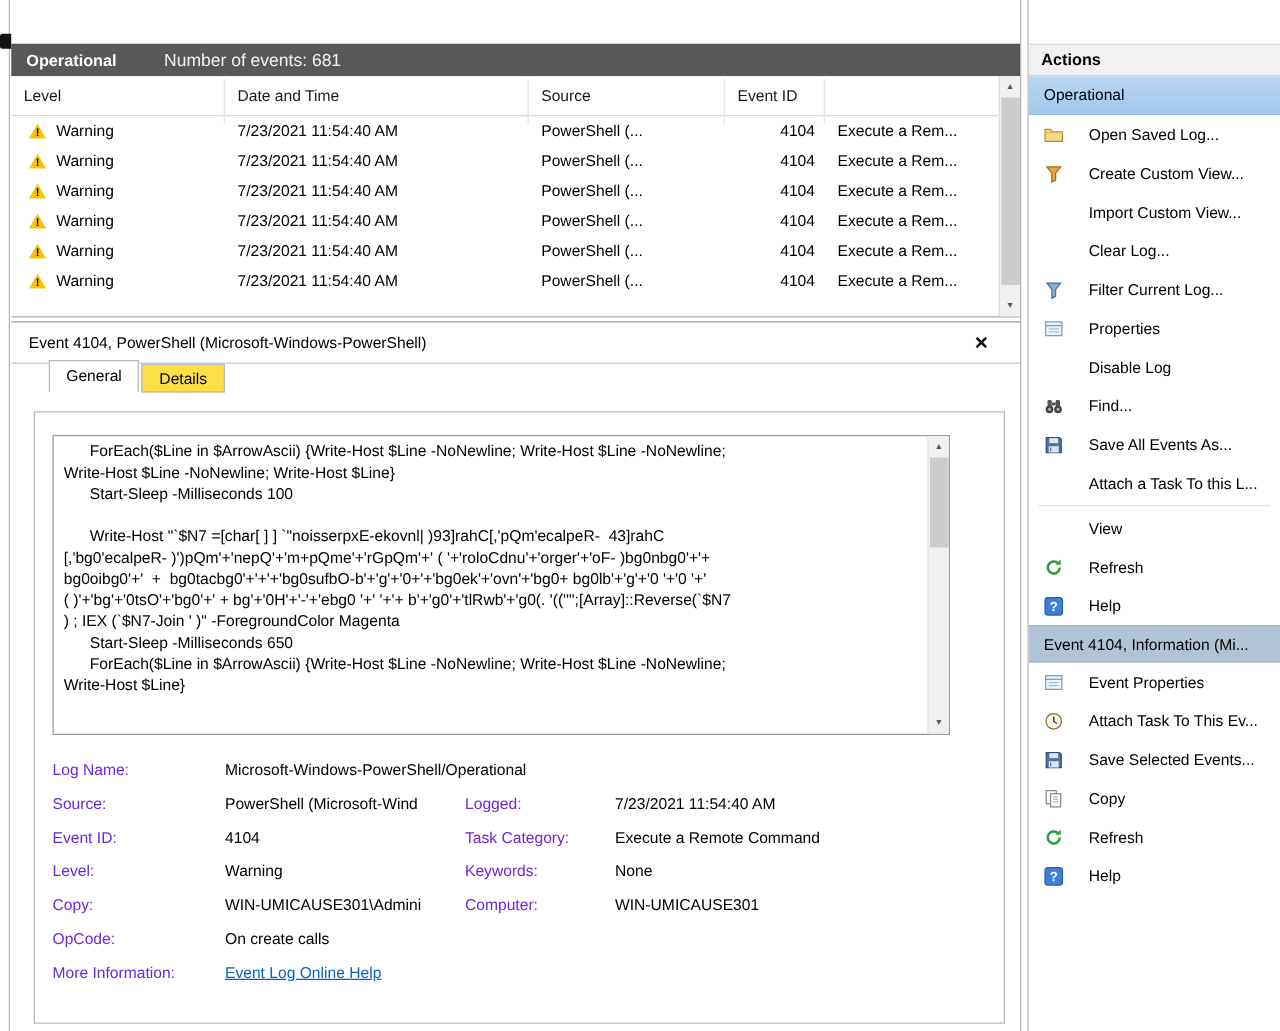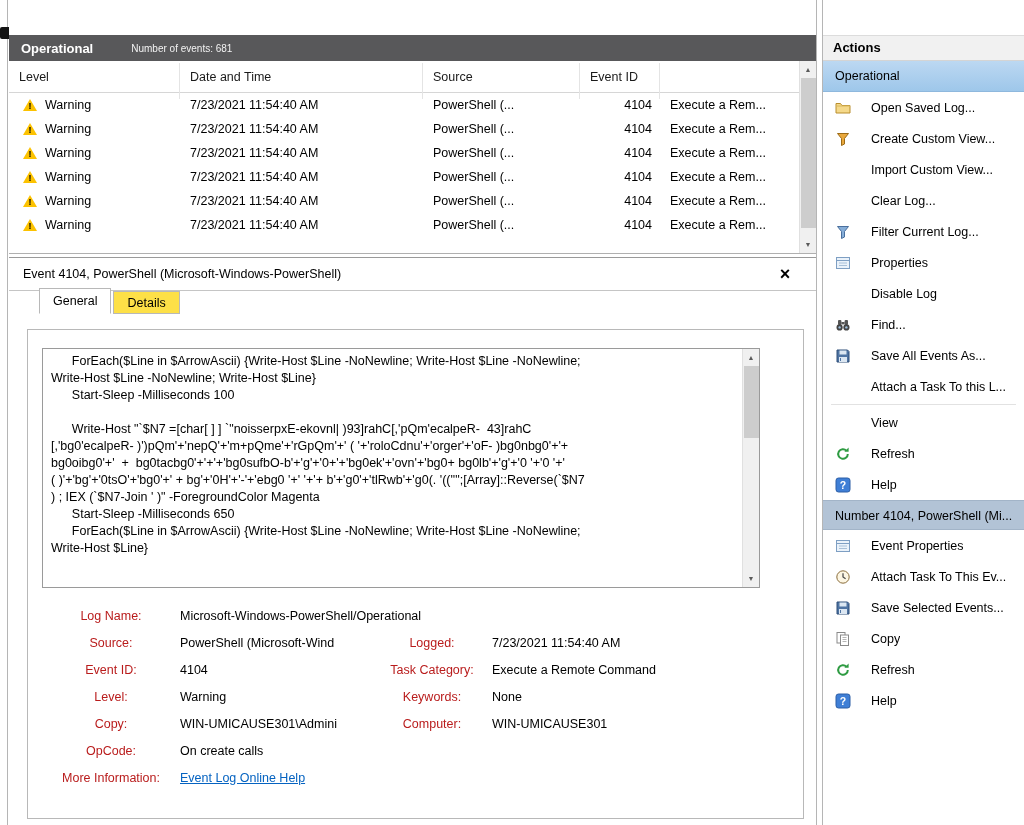--- a/index.html
+++ b/index.html
@@ -9,21 +9,21 @@
   
   #left-rail { position:absolute; left:0; top:0; width:8px; height:825px; background:#fff; border-right:1px solid #b5b5b5; }
   #left-mark { position:absolute; left:0; top:27px; width:13px; height:12px; background:#141414; border-radius:2px; }
 
   
   #main { position:absolute; left:9px; top:0; width:808px; height:825px; background:#fff; border-right:1px solid #b5b5b5; }
 
   
   .listbar { position:absolute; left:0; top:35px; width:100%; height:26px; background:#58585a; color:#fff; display:flex; align-items:center; }
   .lb-title { font-weight:bold; font-size:13px; margin-left:12px; }
-  .lb-count { font-size:10px; margin-left:38px; color:#f2f2f2; }
+  .lb-count { font-size:14px; margin-left:38px; color:#f2f2f2; }
 
   
   #etable { position:absolute; left:0; top:61px; width:100%; height:193px; background:#fff; border-bottom:1px solid #b0b0b0; }
   .tgrid { display:grid; grid-template-columns:171px 243px 157px 80px auto; width:790px; }
   .thead { height:30px; border-bottom:1px solid #d6d6d6; margin-top:2px; }
   .th { font-size:12.5px; line-height:28px; padding-left:10px; border-right:1px solid #e4e4e4; color:#1a1a1a; overflow:hidden; white-space:nowrap; }
   .th:first-child { }
   .th:last-child { border-right:none;margin-top:36px; }
   .trow { height:24px; align-items:center; font-size:12.5px; }
   .tc { padding-left:10px; white-space:nowrap; overflow:hidden; }
@@ -49,21 +49,21 @@
   .tab.inactive { margin-left:2px; }
 
   .tabpanel { position:absolute; left:18px; right:12px; top:71px; bottom:6px; border:1px solid #b8b8b8; background:#fff;padding-left:31px; }
 
   
   .msgbox { position:absolute; left:14px; top:18px; width:718px; height:240px; border:1px solid #9a9a9a; background:#fff; overflow:hidden; }
   .msg-text { position:absolute; left:0; top:0; right:17px; bottom:0; padding:4px 6px 4px 8px; white-space:pre-wrap; font-size:12.5px; line-height:1.36; overflow:hidden; }
 
   
   .dgrid { position:absolute; left:14px; top:272px; right:20px; display:grid; grid-template-columns:138px 192px 120px 1fr; grid-auto-rows:27px; font-size:12.5px; align-items:center; }
-  .dl, .dl2 { color:#b91c1c; white-space:nowrap; overflow:hidden;text-align:center; }
+  .dl, .dl2 { color:#6d28d9; white-space:nowrap; overflow:hidden; }
   .dv { white-space:nowrap; overflow:hidden; }
   .dspan { grid-column:2 / 5; }
   .dlink { color:#0563c1; text-decoration:underline; cursor:pointer; }
 
   
   #actions { position:absolute; left:822px; top:0; width:202px; height:825px; background:#fff; border-left:1px solid #b5b5b5; }
   .ap-title { position:absolute; left:0; top:35px; width:100%; height:26px; background:#f1f1f1; border-top:1px solid #dcdcdc; border-bottom:1px solid #d4d4d4; font-weight:bold; font-size:13px; line-height:24px; padding-left:10px; }
   #actions-groups { position:absolute; left:0; top:61px; width:100%; }
   .ag-selected { height:31px; line-height:31px; padding-left:12px; font-size:12.5px; background:linear-gradient(#bcd8f2,#9ec7ea); border-bottom:1px solid #8fb8dd; }
   .ag-section { height:30px; line-height:30px; padding-left:12px; font-size:12.5px; background:#b2c3d6; border-top:1px solid #a2b4c8; border-bottom:1px solid #a2b4c8; white-space:nowrap; overflow:hidden; }
@@ -331,21 +331,21 @@
         </div>
         <div class="aitem">
           <span class="aicon">
             <svg width="16" height="16" viewBox="0 0 16 16">
               <rect x="1" y="1" width="14" height="14" rx="2.5" fill="#3f7fd6" stroke="#2c5ea6"></rect>
               <text x="8" y="12" text-anchor="middle" font-size="10.5" font-weight="bold" fill="#fff" font-family="Liberation Sans, sans-serif">?</text>
             </svg>
           </span>
           <span class="albl">Help</span>
         </div>
-        <div class="ag-section">Number 4104, PowerShell (Mi...</div>
+        <div class="ag-section">Event 4104, Information (Mi...</div>
         <div class="aitem">
           <span class="aicon">
             <svg width="16" height="16" viewBox="0 0 16 16">
               <rect x="1.5" y="2.5" width="13" height="11" fill="#eaf2fa" stroke="#7e9fc3"></rect>
               <line x1="1.5" y1="5.5" x2="14.5" y2="5.5" stroke="#7e9fc3"></line>
               <line x1="4" y1="8" x2="12" y2="8" stroke="#a8c0d8"></line>
               <line x1="4" y1="10.5" x2="12" y2="10.5" stroke="#a8c0d8"></line>
             </svg>
           </span>
           <span class="albl">Event Properties</span>

